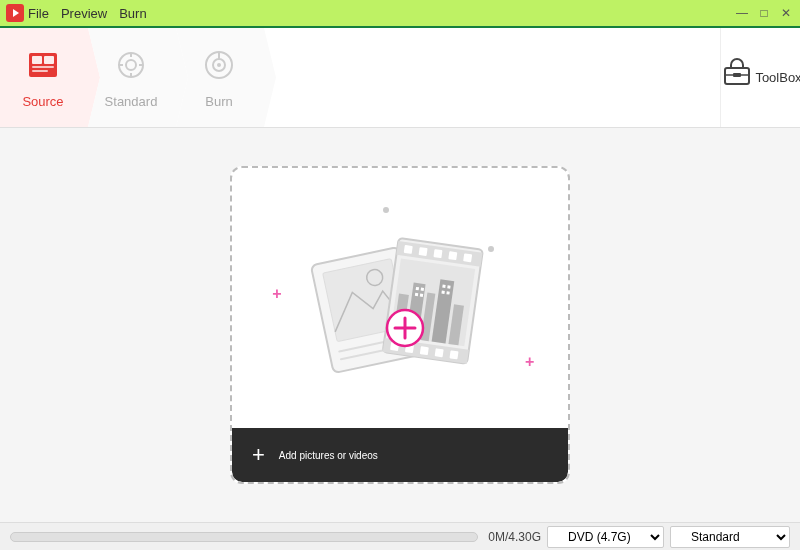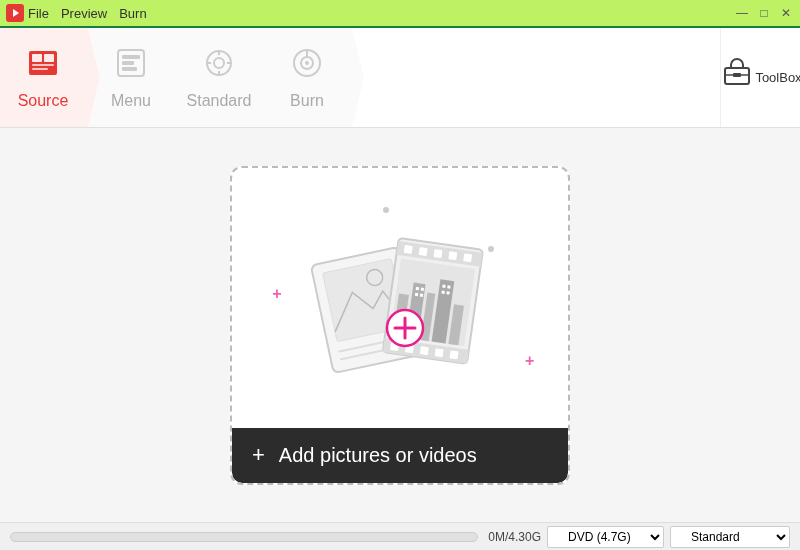--- a/index.html
+++ b/index.html
@@ -112,21 +112,21 @@
     .nav-step.inactive {
       background: #fafafa;
     }
 
     .nav-step-icon {
       font-size: 28px;
       margin-bottom: 4px;
     }
 
     .nav-step-label {
-      font-size: 16px;
+      font-size: 13px;
       font-weight: 500;
     }
 
     .nav-step.active .nav-step-label {
       color: #e53935;
     }
 
     .nav-step.inactive .nav-step-label {
       color: #aaa;
     }
@@ -228,21 +228,21 @@
 
     #add-btn-plus {
       color: #ffffff;
       font-size: 22px;
       font-weight: 300;
       line-height: 1;
     }
 
     #add-btn-text {
       color: #ffffff;
-      font-size: 20px;
+      font-size: 10px;
     }
 
     
     #status-bar {
       height: 28px;
       background: #f0f0f0;
       border-top: 1px solid #ddd;
       display: flex;
       align-items: center;
       padding: 0 10px;
@@ -312,31 +312,20 @@
           <rect x="4" y="6" width="28" height="24" rx="2" fill="#e53935"></rect>
           <rect x="7" y="9" width="10" height="8" rx="1" fill="white" opacity="0.9"></rect>
           <rect x="19" y="9" width="10" height="8" rx="1" fill="white" opacity="0.9"></rect>
           <rect x="7" y="19" width="22" height="2" rx="1" fill="white" opacity="0.7"></rect>
           <rect x="7" y="23" width="16" height="2" rx="1" fill="white" opacity="0.7"></rect>
         </svg>
       </div>
       <div class="nav-step-label">Source</div>
     </div>
 
-    <div class="nav-step inactive">
-      <div class="nav-step-icon">
-        <svg class="nav-icon-svg" viewBox="0 0 36 36" fill="none">
-          <rect x="5" y="5" width="26" height="26" rx="3" fill="none" stroke="#ccc" stroke-width="2"></rect>
-          <rect x="9" y="10" width="18" height="4" rx="1" fill="#ccc"></rect>
-          <rect x="9" y="16" width="12" height="4" rx="1" fill="#ccc"></rect>
-          <rect x="9" y="22" width="15" height="4" rx="1" fill="#ccc"></rect>
-        </svg>
-      </div>
-      <div class="nav-step-label">Menu</div>
-    </div>
 
     <div class="nav-step inactive">
       <div class="nav-step-icon">
         <svg class="nav-icon-svg" viewBox="0 0 36 36" fill="none">
           <circle cx="18" cy="18" r="12" stroke="#ccc" stroke-width="2"></circle>
           <circle cx="18" cy="18" r="5" stroke="#ccc" stroke-width="2"></circle>
           <line x1="18" y1="6" x2="18" y2="10" stroke="#ccc" stroke-width="2"></line>
           <line x1="18" y1="26" x2="18" y2="30" stroke="#ccc" stroke-width="2"></line>
           <line x1="6" y1="18" x2="10" y2="18" stroke="#ccc" stroke-width="2"></line>
           <line x1="26" y1="18" x2="30" y2="18" stroke="#ccc" stroke-width="2"></line>

